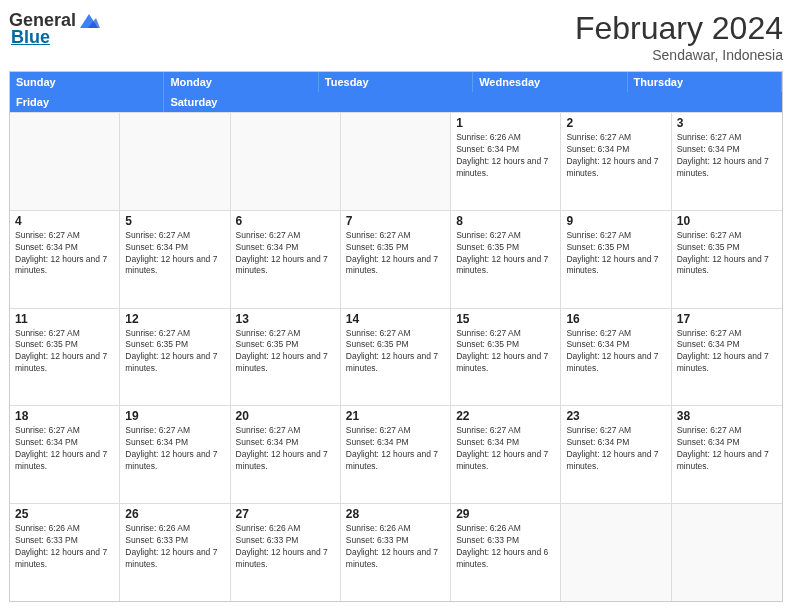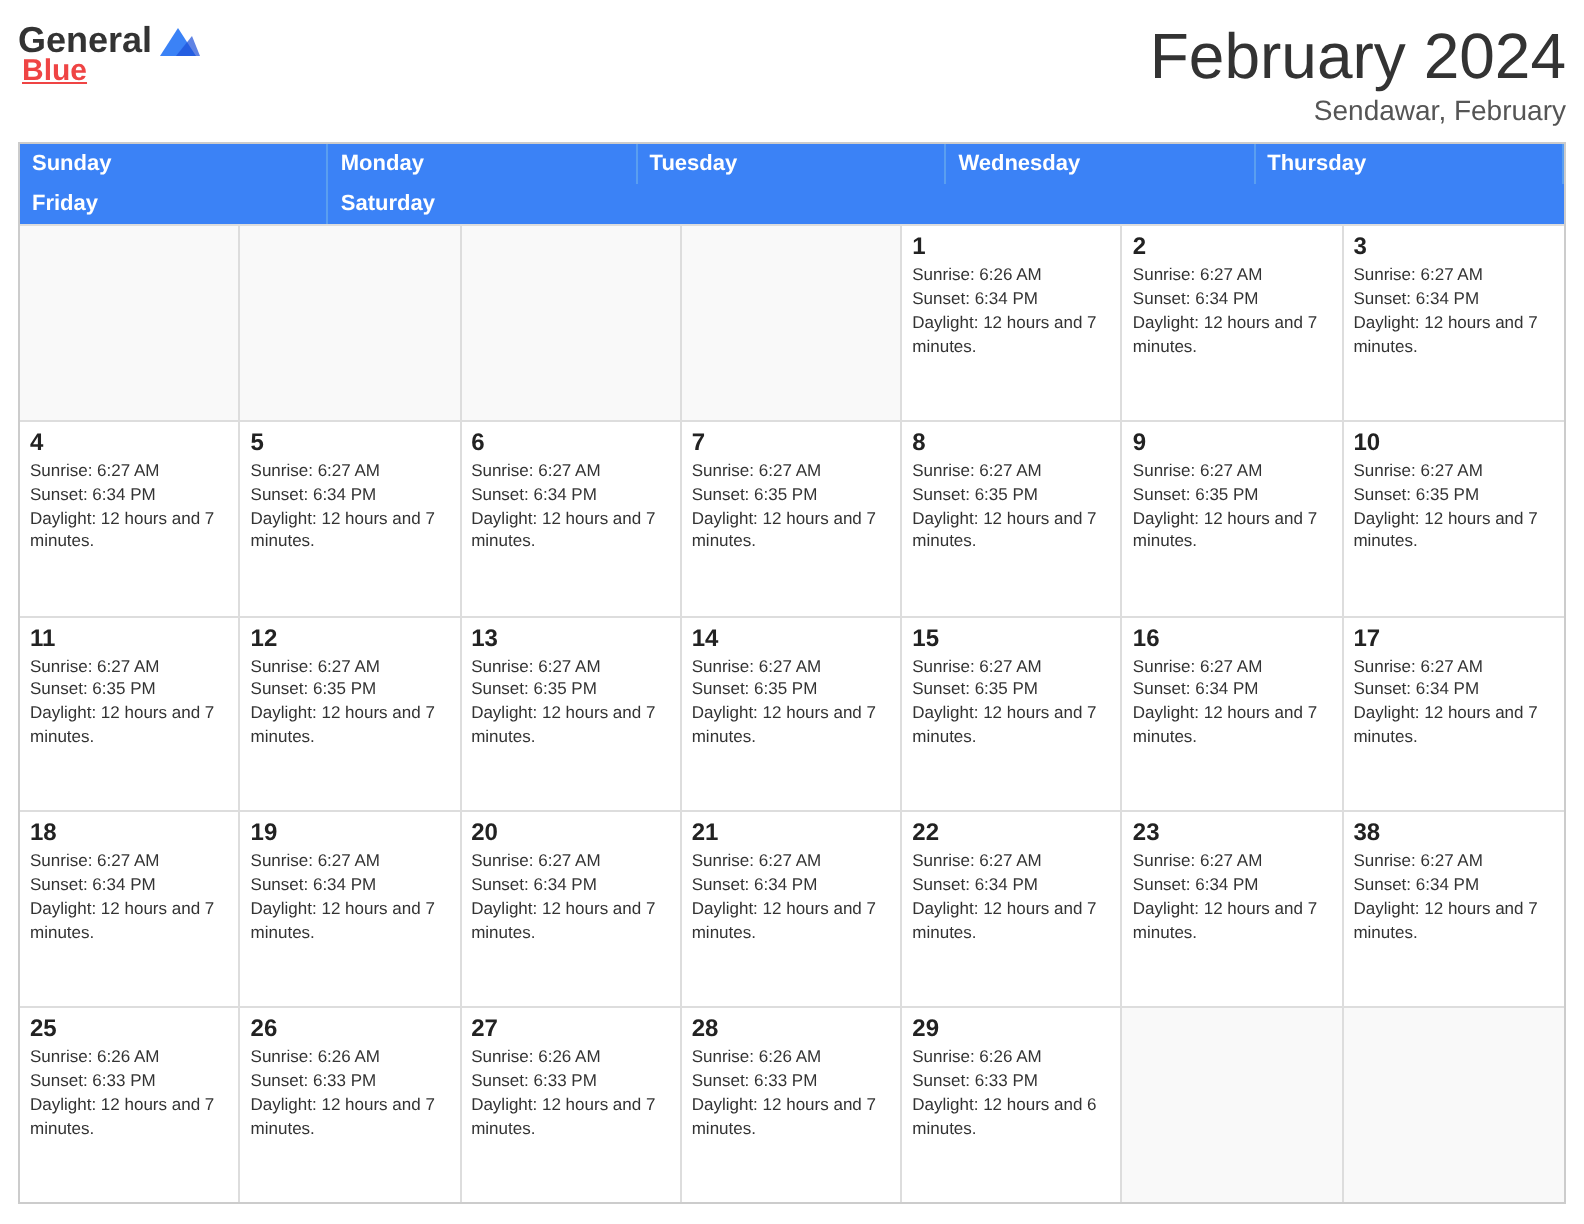--- a/index.html
+++ b/index.html
@@ -31,23 +31,23 @@
     .logo-text {
       display: flex;
       align-items: center;
     }
     .logo-general {
       font-size: 18px;
       font-weight: bold;
       color: #333;
     }
     .logo-blue {
-      font-size: 15px;
+      font-size: 18px;
       font-weight: bold;
-      color: #ef4444;
+      color: #0369a1;
       text-decoration: underline;
     }
     .logo-icon {
       width: 22px;
       height: 18px;
       margin-left: 2px;
     }
     .title-block {
       text-align: right;
     }
@@ -125,21 +125,21 @@
         <span class="logo-general">General</span>
         <svg class="logo-icon" viewBox="0 0 22 18">
           <polygon points="2,16 11,2 20,16" fill="#3b82f6"></polygon>
           <polygon points="10,16 18,6 22,16" fill="#1d4ed8" opacity="0.7"></polygon>
         </svg>
       </div>
       <span class="logo-blue" style="margin-top:-4px; margin-left:2px;">Blue</span>
     </div>
     <div class="title-block">
       <div class="month-title">February 2024</div>
-      <div class="location">Sendawar, February</div>
+      <div class="location">Sendawar, Indonesia</div>
     </div>
   </div>
 
   <div class="calendar">
     <div class="cal-header-row">
     <div class="cal-header-cell">Sunday</div>
         <div class="cal-header-cell">Monday</div>
         <div class="cal-header-cell">Tuesday</div>
         <div class="cal-header-cell">Wednesday</div>
         <div class="cal-header-cell">Thursday</div>

